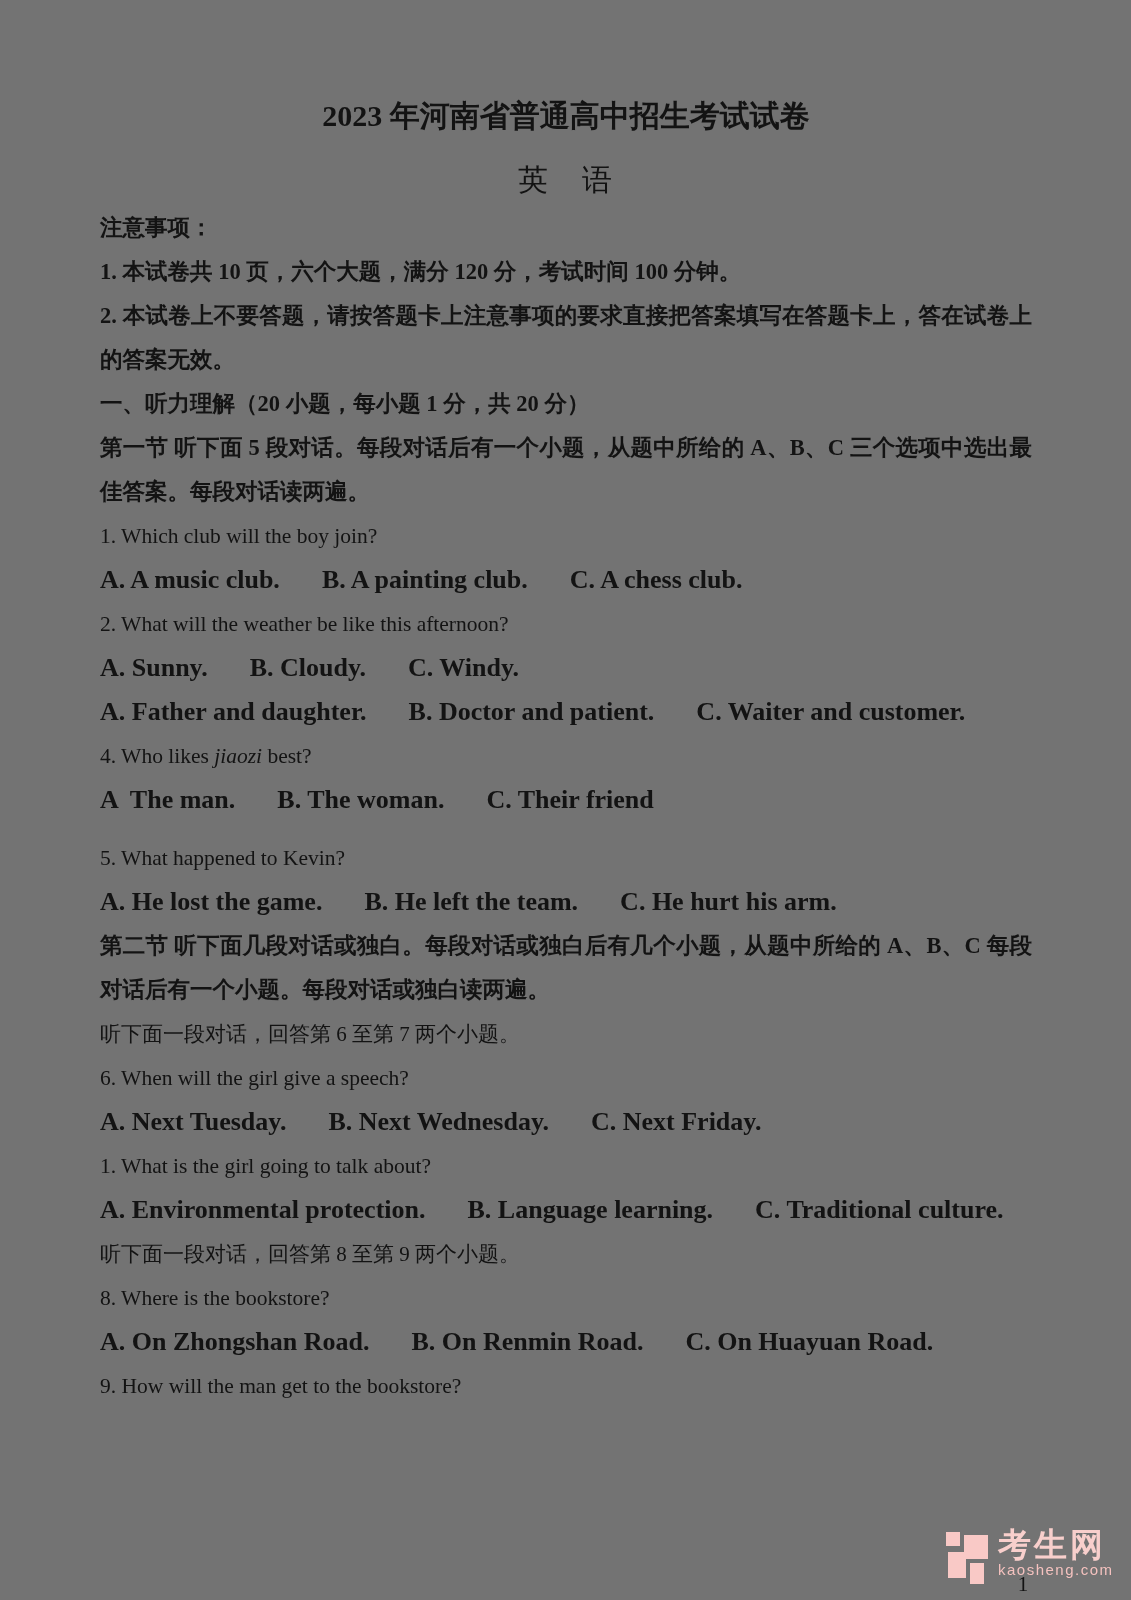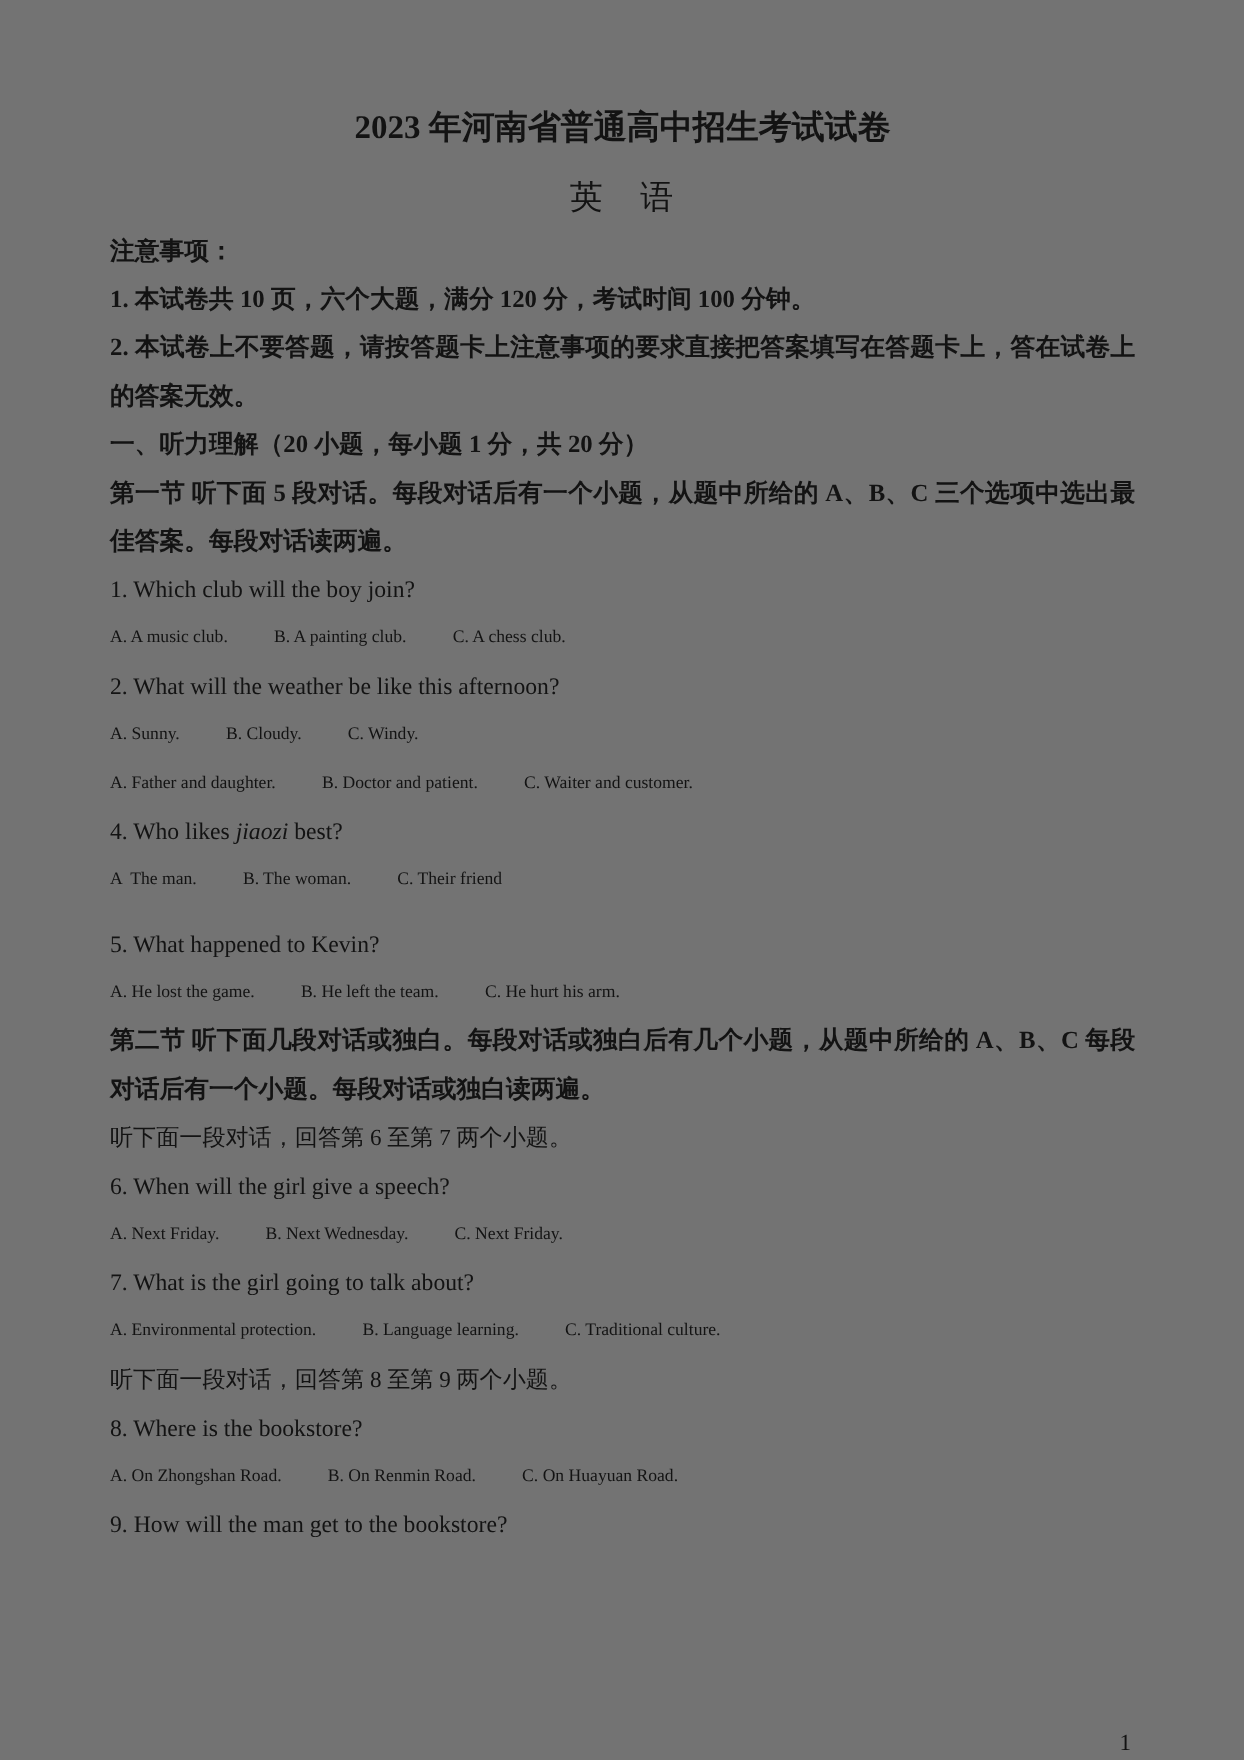--- a/index.html
+++ b/index.html
@@ -35,21 +35,21 @@
   }
   .body { margin-top: 6px; }
   .body p { margin: 0; line-height: 44px; }
   .cn-bold {
     font-size: 22.5px;
     font-weight: bold;
     text-align: justify;
   }
   .cn-reg  { font-size: 21px; }
   .q       { font-size: 21.5px; }
-  .opts    { font-size: 16px; }
+  .opts    { font-size: 26px; font-weight: bold; }
   .opt     { margin-right: 42px; white-space: pre; }
   .opt:last-child { margin-right: 0; }
   .q i { font-style: italic; margin-top: 40px; }
 
   
   .watermark {
     position: absolute;
     left: 944px;
     top: 1528px;
     display: flex;
@@ -108,27 +108,39 @@
           <p class="q">2. What will the weather be like this afternoon?</p>
           <p class="opts"><span class="opt">A. Sunny.</span><span class="opt">B. Cloudy.</span><span class="opt">C. Windy.</span></p>
           <p class="opts"><span class="opt">A. Father and daughter.</span><span class="opt">B. Doctor and patient.</span><span class="opt">C. Waiter and customer.</span></p>
           <p class="q"><span>4. Who likes </span><i>jiaozi</i><span> best?</span></p>
           <p class="opts"><span class="opt">A  The man.</span><span class="opt">B. The woman.</span><span class="opt">C. Their friend</span></p>
           <p class="q" style="margin-top: 14px;">5. What happened to Kevin?</p>
           <p class="opts"><span class="opt">A. He lost the game.</span><span class="opt">B. He left the team.</span><span class="opt">C. He hurt his arm.</span></p>
           <p class="cn-bold">第二节 听下面几段对话或独白。每段对话或独白后有几个小题，从题中所给的 A、B、C 每段对话后有一个小题。每段对话或独白读两遍。</p>
           <p class="cn-reg">听下面一段对话，回答第 6 至第 7 两个小题。</p>
           <p class="q">6. When will the girl give a speech?</p>
-          <p class="opts"><span class="opt">A. Next Friday.</span><span class="opt">B. Next Wednesday.</span><span class="opt">C. Next Friday.</span></p>
-          <p class="q">7. What is the girl going to talk about?</p>
+          <p class="opts"><span class="opt">A. Next Tuesday.</span><span class="opt">B. Next Wednesday.</span><span class="opt">C. Next Friday.</span></p>
+          <p class="q">1. What is the girl going to talk about?</p>
           <p class="opts"><span class="opt">A. Environmental protection.</span><span class="opt">B. Language learning.</span><span class="opt">C. Traditional culture.</span></p>
           <p class="cn-reg">听下面一段对话，回答第 8 至第 9 两个小题。</p>
           <p class="q">8. Where is the bookstore?</p>
           <p class="opts"><span class="opt">A. On Zhongshan Road.</span><span class="opt">B. On Renmin Road.</span><span class="opt">C. On Huayuan Road.</span></p>
           <p class="q">9. How will the man get to the bookstore?</p>
         </div>
     </div>
 
   </div>
 
+  <div class="watermark">
+    <div class="wm-logo">
+      <div class="blk blk1"></div>
+      <div class="blk blk2"></div>
+      <div class="blk blk3"></div>
+      <div class="blk blk4"></div>
+    </div>
+    <div class="wm-text">
+      <div class="wm-cn">考生网</div>
+      <div class="wm-url">kaosheng.com</div>
+    </div>
+  </div>
 
   <div class="page-num">1</div>
 </div>
 
 </body></html>

